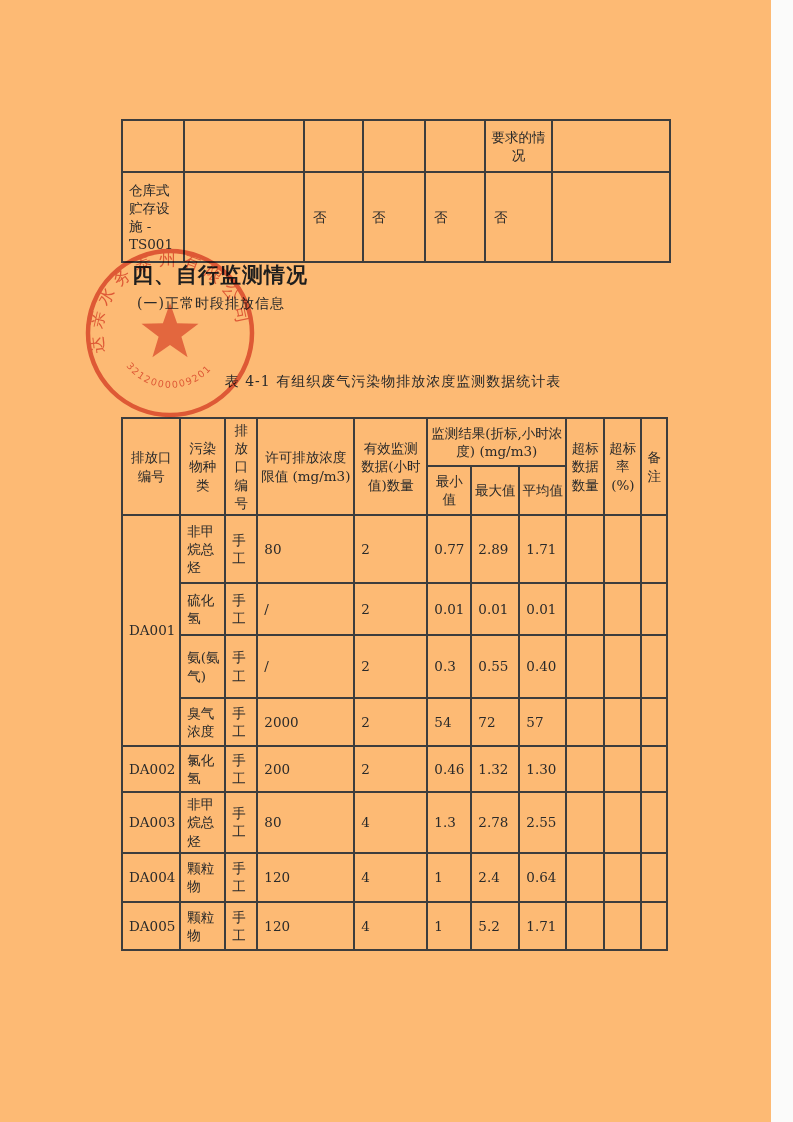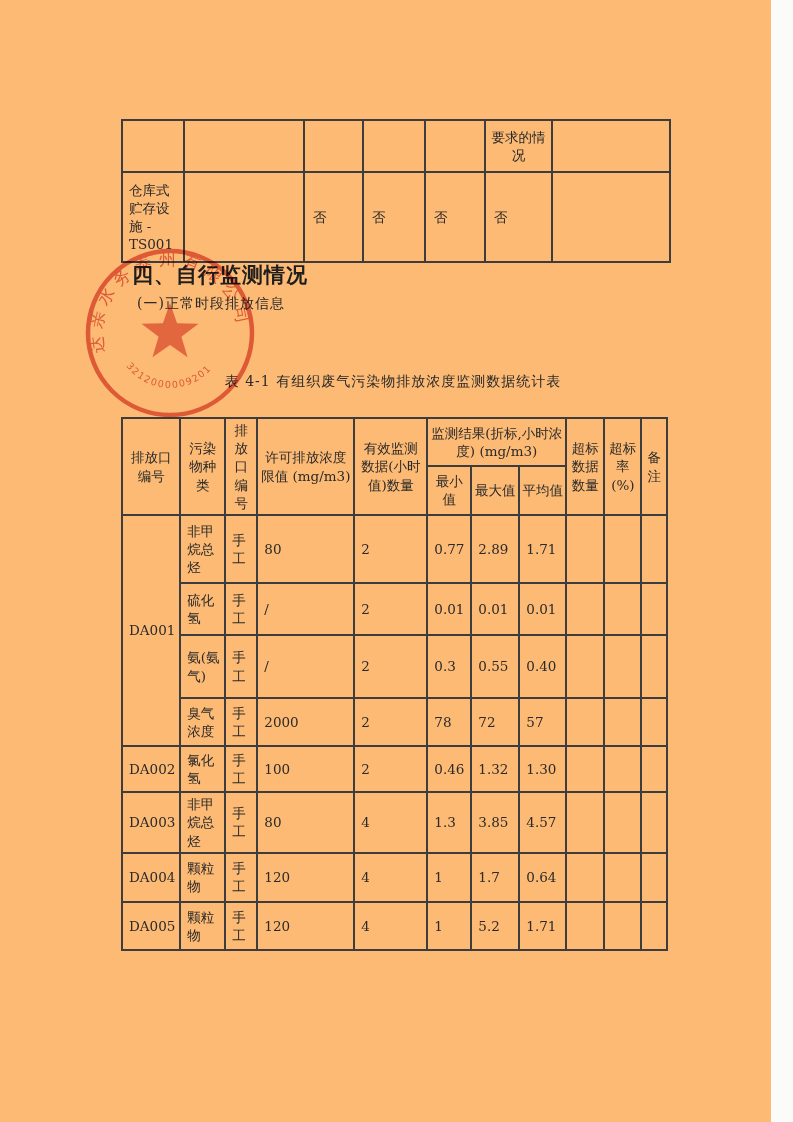--- a/index.html
+++ b/index.html
@@ -148,61 +148,61 @@
       <td class="cell-l">0.40</td>
       <td></td>
       <td></td>
       <td></td>
     </tr>
     <tr class="r3">
       <td class="cell-l">臭气浓度</td>
       <td class="cell-l">手工</td>
       <td class="cell-l">2000</td>
       <td class="cell-l">2</td>
-      <td class="cell-l">78</td>
+      <td class="cell-l">54</td>
       <td class="cell-l">72</td>
       <td class="cell-l">57</td>
       <td></td>
       <td></td>
       <td></td>
     </tr>
     <tr class="r4">
       <td class="cell-l">DA002</td>
       <td class="cell-l">氯化氢</td>
       <td class="cell-l">手工</td>
-      <td class="cell-l">100</td>
+      <td class="cell-l">200</td>
       <td class="cell-l">2</td>
       <td class="cell-l">0.46</td>
       <td class="cell-l">1.32</td>
       <td class="cell-l">1.30</td>
       <td></td>
       <td></td>
       <td></td>
     </tr>
     <tr class="r5">
       <td class="cell-l">DA003</td>
       <td class="cell-l">非甲烷总烃</td>
       <td class="cell-l">手工</td>
       <td class="cell-l">80</td>
       <td class="cell-l">4</td>
       <td class="cell-l">1.3</td>
-      <td class="cell-l">3.85</td>
-      <td class="cell-l">4.57</td>
+      <td class="cell-l">2.78</td>
+      <td class="cell-l">2.55</td>
       <td></td>
       <td></td>
       <td></td>
     </tr>
     <tr class="r6">
       <td class="cell-l">DA004</td>
       <td class="cell-l">颗粒物</td>
       <td class="cell-l">手工</td>
       <td class="cell-l">120</td>
       <td class="cell-l">4</td>
       <td class="cell-l">1</td>
-      <td class="cell-l">1.7</td>
+      <td class="cell-l">2.4</td>
       <td class="cell-l">0.64</td>
       <td></td>
       <td></td>
       <td></td>
     </tr>
     <tr class="r7">
       <td class="cell-l">DA005</td>
       <td class="cell-l">颗粒物</td>
       <td class="cell-l">手工</td>
       <td class="cell-l">120</td>

